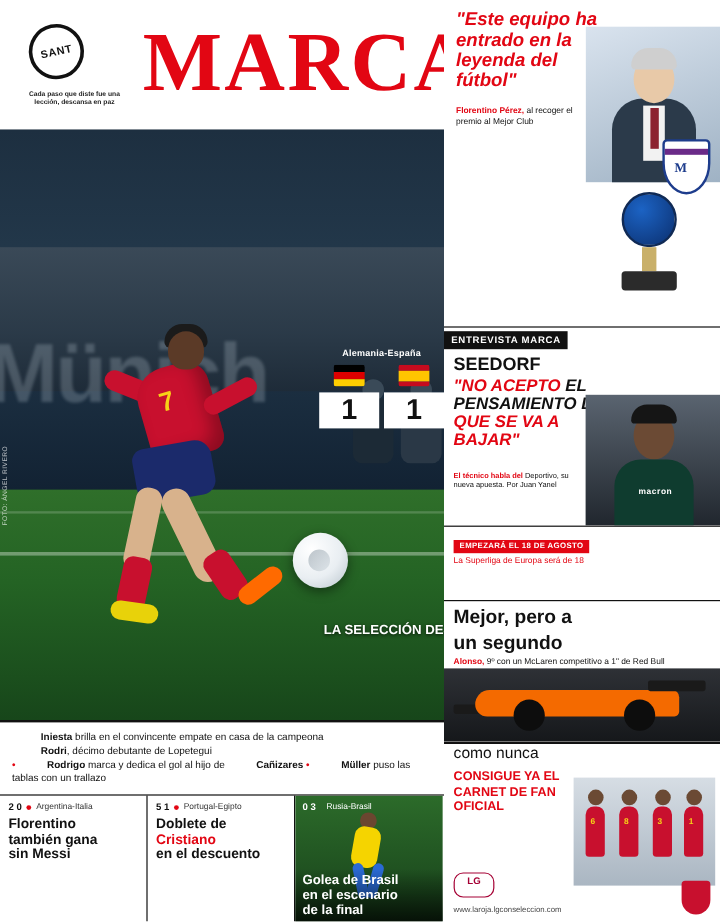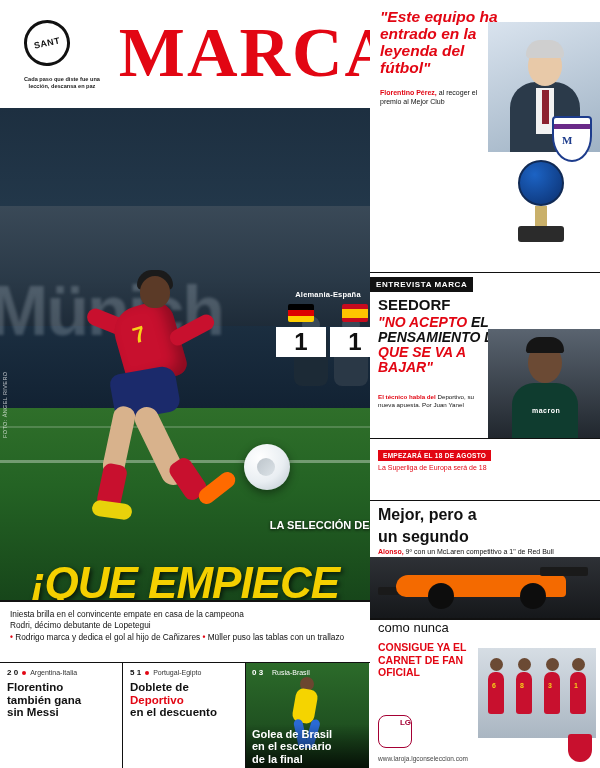--- a/index.html
+++ b/index.html
@@ -83,21 +83,21 @@
   .photog.a{left:294px;} .photog.b{left:334px;background:#2a3846;}
   .photog-head{position:absolute;top:208px;width:18px;height:18px;border-radius:50%;background:#3a4a58;}
   .photog-head.a{left:302px;} .photog-head.b{left:342px;}
   .credit{
     position:absolute;left:2px;top:330px;width:120px;
     transform:rotate(-90deg);transform-origin:0 0;
     font-size:5.5px;color:rgba(255,255,255,.7);letter-spacing:.4px;
   }
 
   
-  .scorebox{position:absolute;left:274px;top:182px;width:108px;}
+  .scorebox{position:absolute;left:264px;top:182px;width:108px;}
   .scorebox .match{font-size:7.5px;font-weight:bold;color:#fff;text-align:center;margin-bottom:3px;letter-spacing:.2px;}
   .scorebox .row{display:flex;}
   .scorebox .cell{width:54px;box-sizing:border-box;text-align:center;}
   .scorebox .flagwrap{height:22px;display:flex;align-items:center;justify-content:center;}
   .flag{width:26px;height:18px;border-radius:2px;overflow:hidden;display:block;}
   .flag-de div{height:6px;}
   .flag-de .b1{background:#000;} .flag-de .b2{background:#dd0000;} .flag-de .b3{background:#ffce00;}
   .flag-es div:nth-child(1),.flag-es div:nth-child(3){height:4.5px;background:#c60b1e;}
   .flag-es div:nth-child(2){height:9px;background:#ffc400;}
   .scorebox .num{background:#fff;color:#111;font-weight:bold;font-size:24px;line-height:30px;margin:3px 2px 0;}
@@ -112,21 +112,21 @@
     position:absolute;left:0;top:452px;width:370px;
     font-family:"Liberation Sans",sans-serif;
     font-weight:bold;font-style:italic;font-size:44px;line-height:46px;
     color:#f4d000;text-align:center;letter-spacing:-1px;
     text-shadow:2px 2px 5px rgba(0,0,0,.7);
   }
 
   
   .deck{position:absolute;left:0;top:600px;width:370px;height:62px;background:#fff;border-top:2px solid #111;padding:7px 10px 0;box-sizing:border-box;}
   .deck p{margin:0;font-size:8.3px;line-height:11.4px;color:#111;}
-  .deck b{font-weight:normal;}
+  .deck b{font-weight:bold;margin-left:24px;}
   .deck .bullet{color:#e20613;font-weight:bold;}
 
   
   .bottom{position:absolute;left:0;top:662px;width:370px;height:106px;background:#fff;border-top:1px solid #111;display:flex;}
   .bcol{width:123px;box-sizing:border-box;padding:5px 7px 0;border-right:1px solid #111;position:relative;}
   .bcol:last-child{border-right:none;}
   .bscore{display:flex;align-items:center;gap:4px;margin-bottom:4px;}
   .bscore .sc{font-weight:bold;font-size:8px;color:#111;}
   .bscore .dot{width:4px;height:4px;border-radius:50%;background:#e20613;display:inline-block;}
   .bscore .tm{font-size:7px;color:#333;}
@@ -203,21 +203,21 @@
   .mod-f1 .car .tyre1{position:absolute;left:58px;top:26px;width:26px;height:26px;border-radius:50%;background:#0d0d0d;}
   .mod-f1 .car .tyre2{position:absolute;left:150px;top:26px;width:26px;height:26px;border-radius:50%;background:#0d0d0d;}
 
   
   .mod-ad{position:relative;height:150px;box-sizing:border-box;overflow:hidden;background:#fff;border-top:2px solid #111;}
   .mod-ad .l1{font-size:18px;font-weight:bold;color:#111;padding:8px 8px 0;letter-spacing:-.4px;}
   .mod-ad .l1 .c1{color:#e20613;} .mod-ad .l1 .c3{color:#111;}
   .mod-ad .l2{font-size:13px;color:#111;padding:0 8px;}
   .mod-ad .l3{font-size:10.5px;font-weight:bold;color:#e20613;line-height:12.5px;padding:6px 8px 0;width:120px;}
   .mod-ad .url{position:absolute;left:8px;bottom:6px;font-size:6.5px;color:#444;}
-  .mod-ad .lg{position:absolute;left:8px;bottom:20px;width:34px;height:33px;border:1.5px solid #a50034;border-radius:8px;color:#a50034;font-size:8px;font-weight:bold;text-align:right;line-height:13px;box-sizing:border-box;}
+  .mod-ad .lg{position:absolute;left:8px;bottom:20px;width:34px;height:21px;border:1.5px solid #a50034;border-radius:8px;color:#a50034;font-size:8px;font-weight:bold;text-align:center;line-height:13px;box-sizing:border-box;}
   .mod-ad .team{position:absolute;right:4px;top:28px;width:118px;height:90px;background:linear-gradient(180deg,#d6dde4,#aab6c2);overflow:hidden;}
   .mod-ad .team .p{position:absolute;top:24px;width:16px;height:42px;background:#c8102e;border-radius:7px 7px 3px 3px;}
   .mod-ad .team .h{position:absolute;top:10px;width:13px;height:13px;border-radius:50%;background:#6b4a34;}
   .mod-ad .team .n{position:absolute;top:34px;font-size:7px;color:#f7d117;font-weight:bold;}
   .mod-ad .crestes{position:absolute;right:8px;bottom:6px;width:24px;height:28px;background:#c8102e;border-radius:3px 3px 12px 12px;}
 </style>
 </head>
 <body>
 
 <div class="page">
@@ -301,24 +301,20 @@
                 <div></div>
                 <div></div>
             </span>
           </div>
           <div class="num">1</div>
         </div>
       </div>
     </div>
 
     <div class="kicker">LA SELECCIÓN DEJA MUY BUENAS SENSACIONES A 83 DÍAS DE LA CITA RUSA</div>
-    <div class="bigheadline">
-      <div>¡QUE EMPIECE</div>
-
-    </div>
   </div>
 
   <div class="deck">
     <p>
       <b>Iniesta</b><span> brilla en el convincente empate en casa de la campeona</span>
     </p>
     <p>
       <b>Rodri</b><span>, décimo debutante de Lopetegui</span>
     </p>
     <p>
@@ -342,21 +338,21 @@
     </div>
 
     <div class="bcol">
       <div class="bscore">
         <span class="sc">5   1</span>
         <span class="dot"></span>
         <span class="tm">Portugal-Egipto</span>
       </div>
       <div class="btitle">
         <div>Doblete de</div>
-        <div class="red">Deportivo</div>
+        <div class="red">Cristiano</div>
         <div>en el descuento</div>
       </div>
     </div>
 
     <div class="bcol">
       <div class="bphoto">
         <div class="grass"></div>
         <div class="pl2h"></div>
           <div class="pl2"></div>
           <div class="pl2l"></div>

